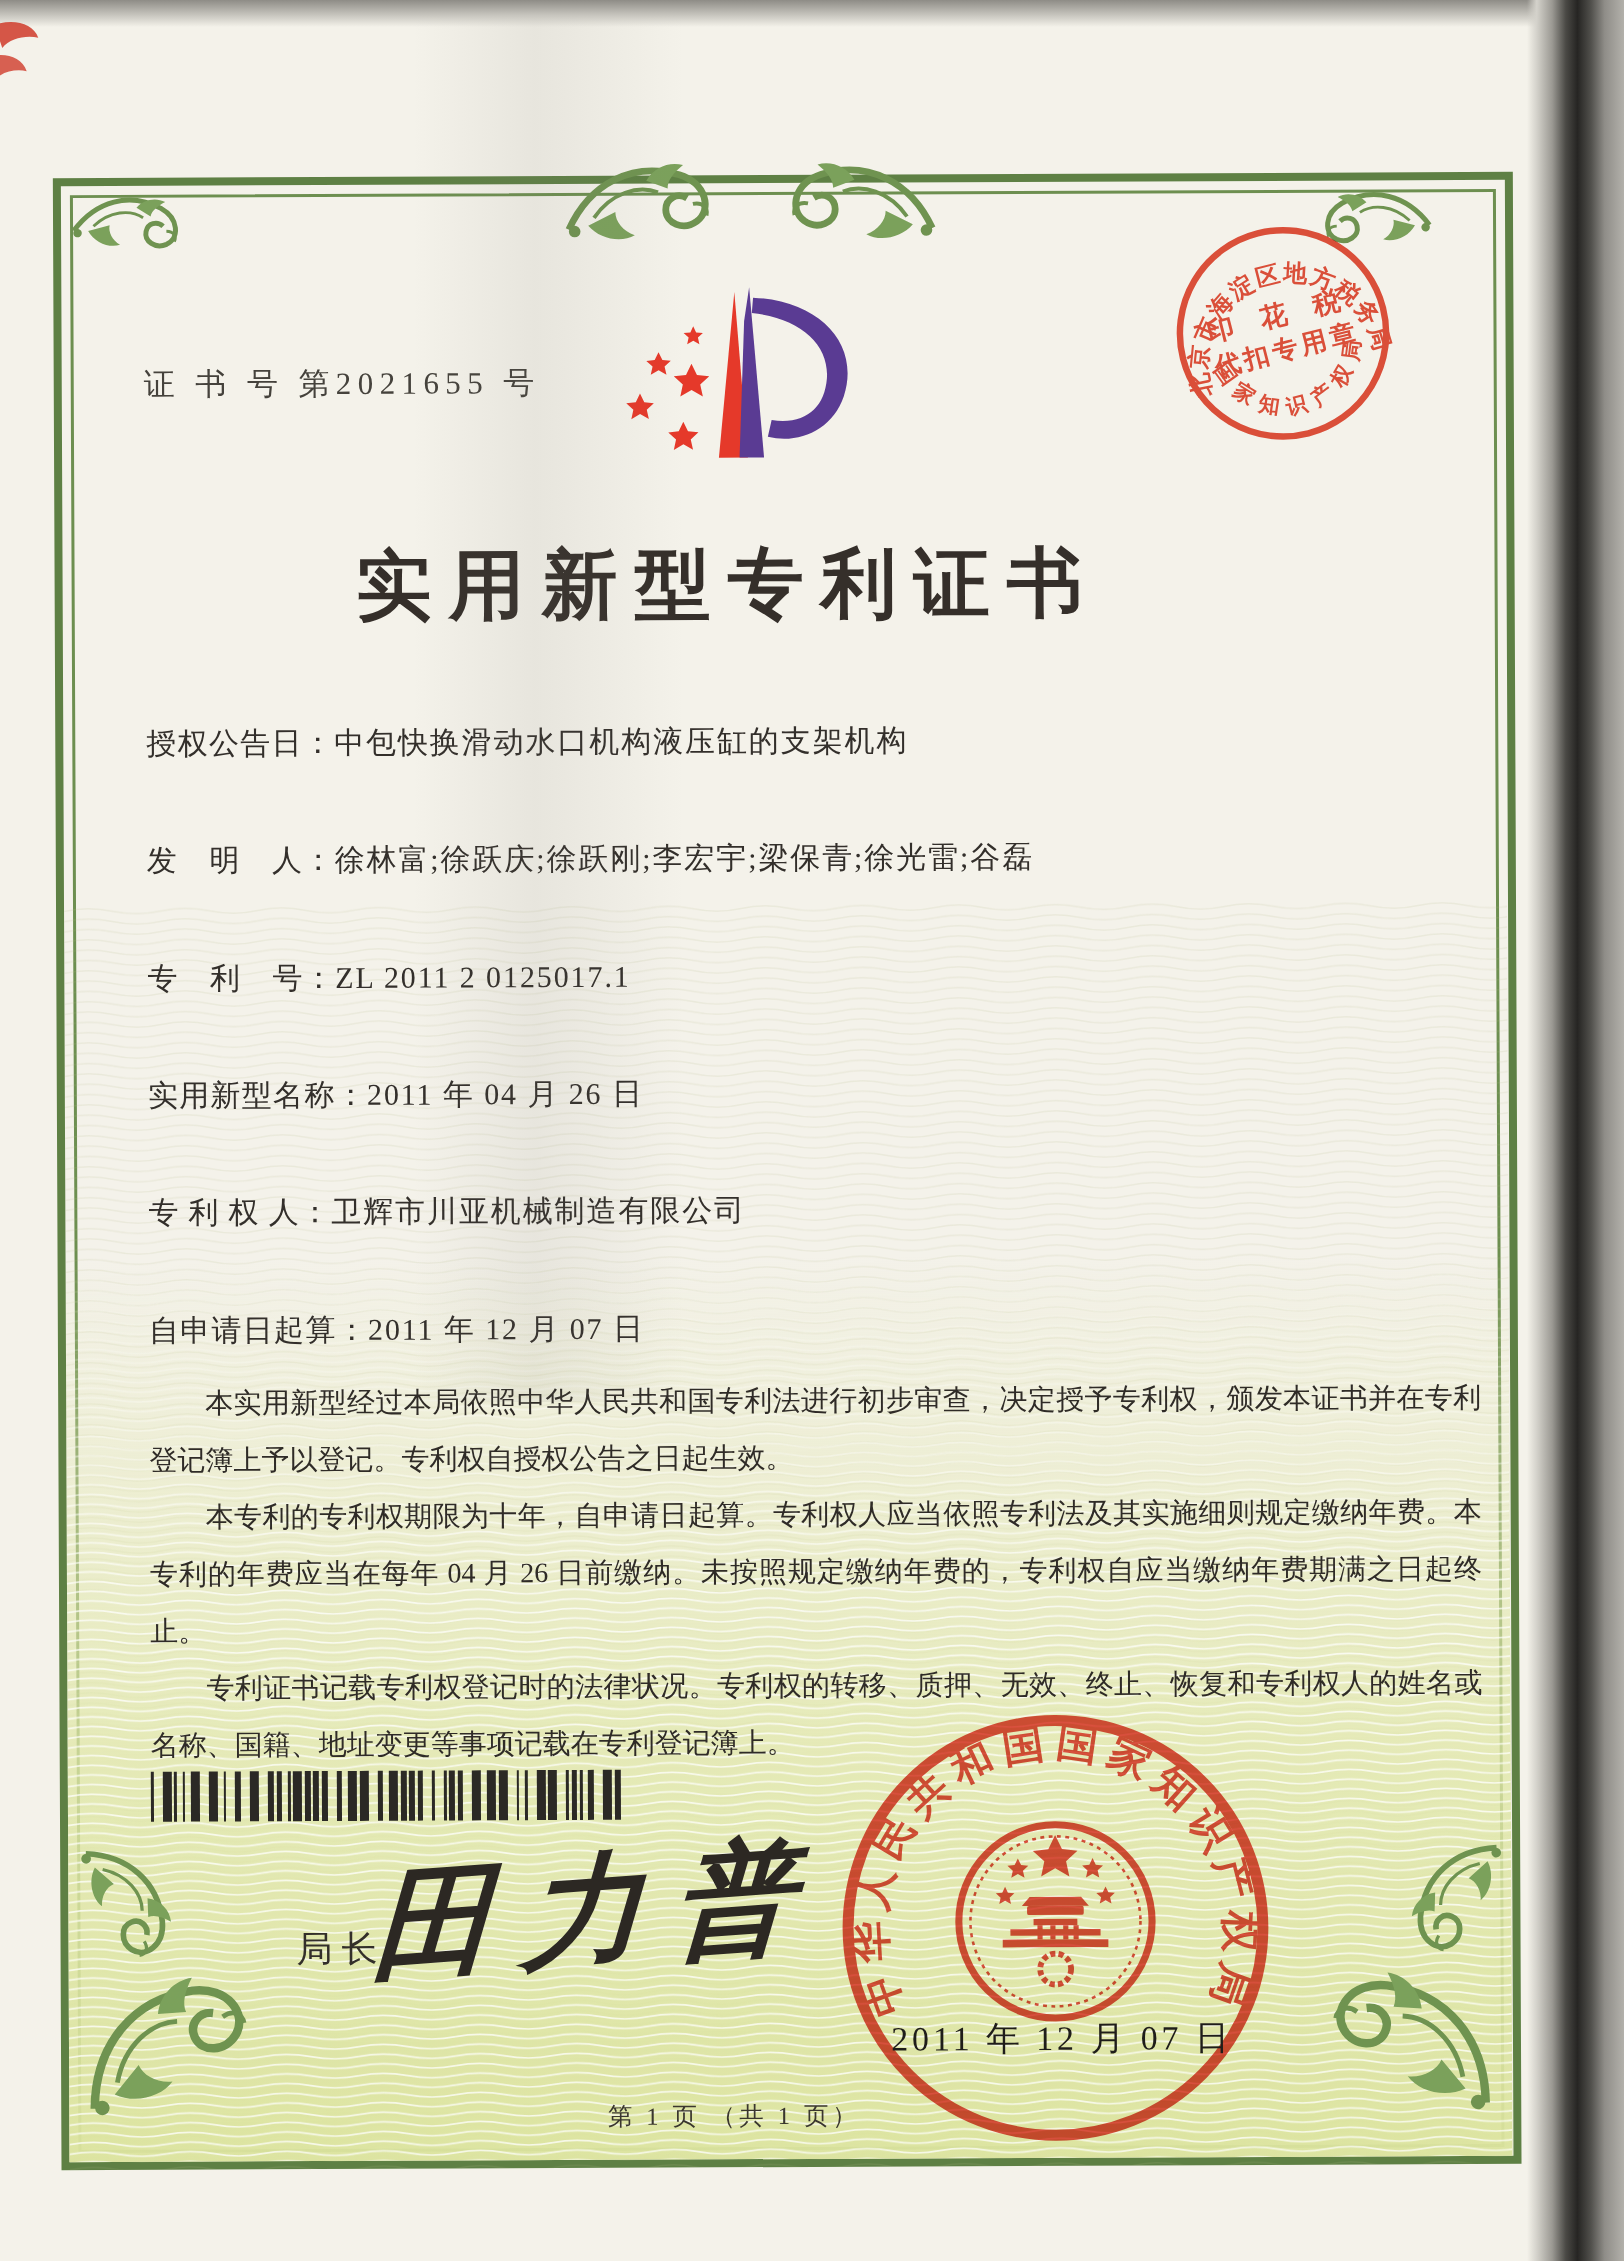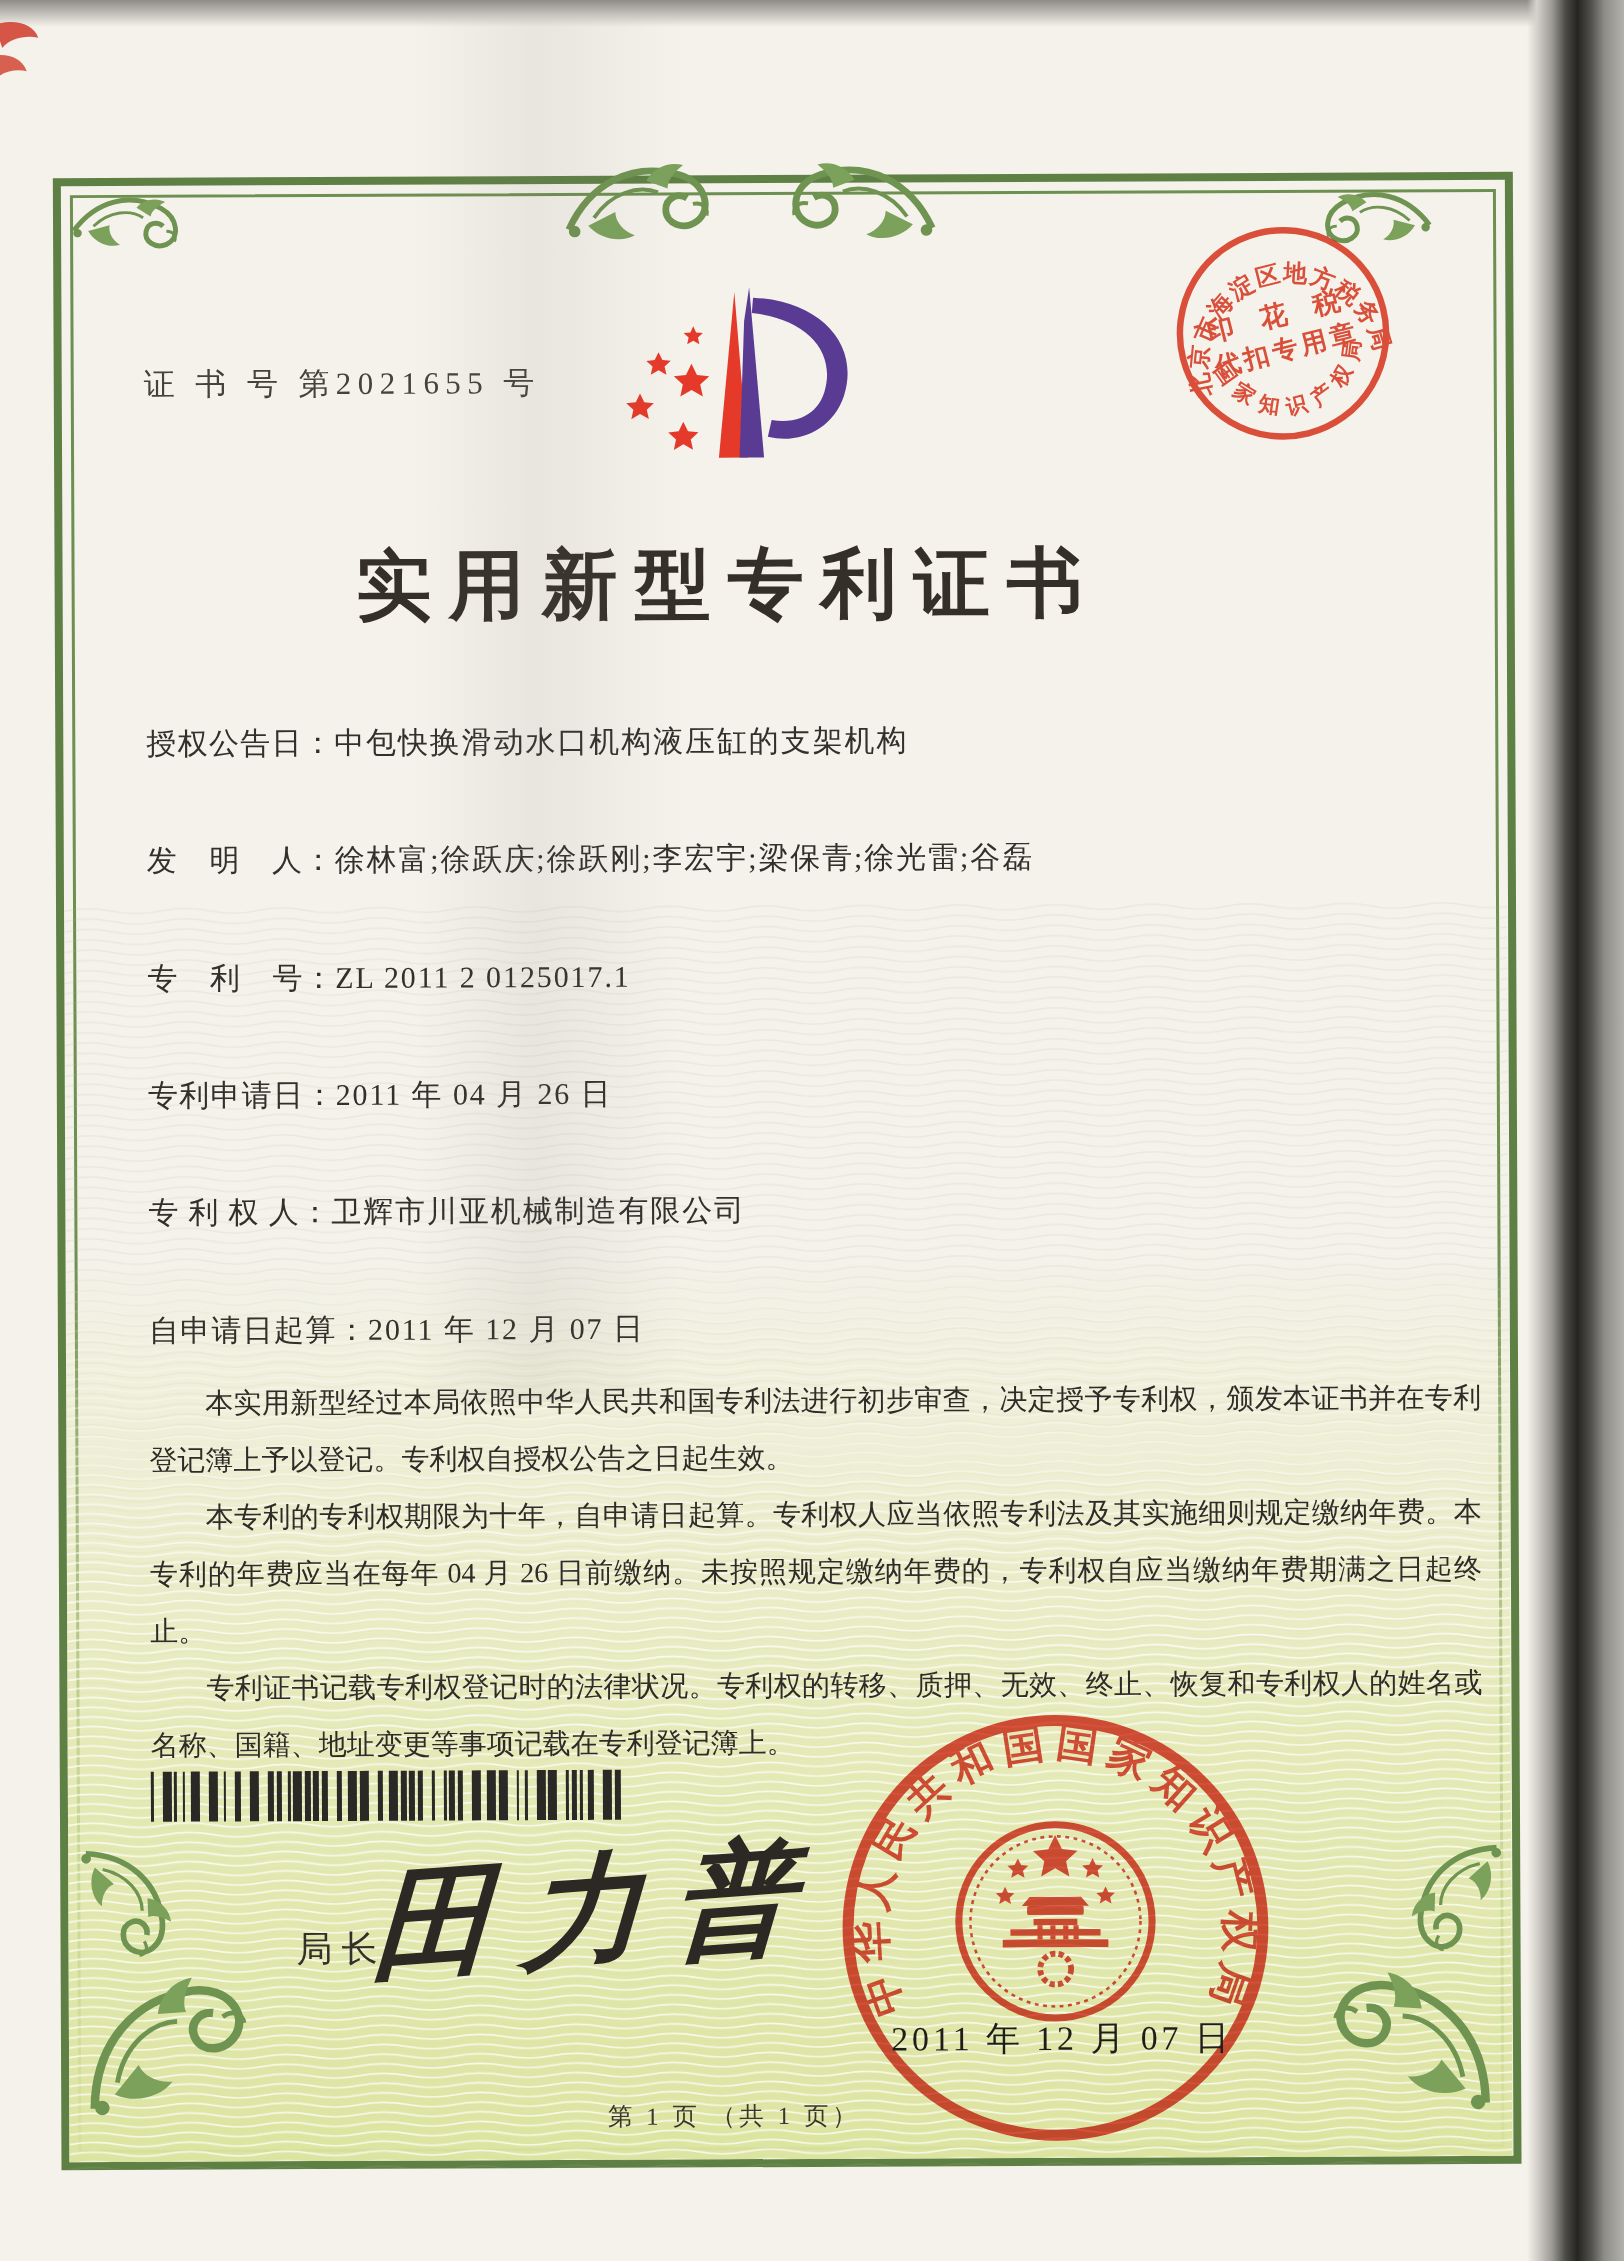--- a/index.html
+++ b/index.html
@@ -172,21 +172,21 @@
     <div class="field-row" id="field-0">
       <span class="flabel">授权公告日：</span><span class="fvalue">中包快换滑动水口机构液压缸的支架机构</span>
     </div>
     <div class="field-row" id="field-1">
       <span class="flabel">发　明　人：</span><span class="fvalue">徐林富;徐跃庆;徐跃刚;李宏宇;梁保青;徐光雷;谷磊</span>
     </div>
     <div class="field-row" id="field-2">
       <span class="flabel">专　利　号：</span><span class="fvalue">ZL 2011 2 0125017.1</span>
     </div>
     <div class="field-row" id="field-3">
-      <span class="flabel">专利申请日：</span><span class="fvalue">2011 年 04 月 26 日</span>
+      <span class="flabel">实用新型名称：</span><span class="fvalue">2011 年 04 月 26 日</span>
     </div>
     <div class="field-row" id="field-4">
       <span class="flabel">专 利 权 人：</span><span class="fvalue">卫辉市川亚机械制造有限公司</span>
     </div>
     <div class="field-row" id="field-5">
       <span class="flabel">自申请日起算：</span><span class="fvalue">2011 年 12 月 07 日</span>
     </div>
 
     <div id="paras">
       <p>本实用新型经过本局依照中华人民共和国专利法进行初步审查，决定授予专利权，颁发本证书并在专利登记簿上予以登记。专利权自授权公告之日起生效。</p>

